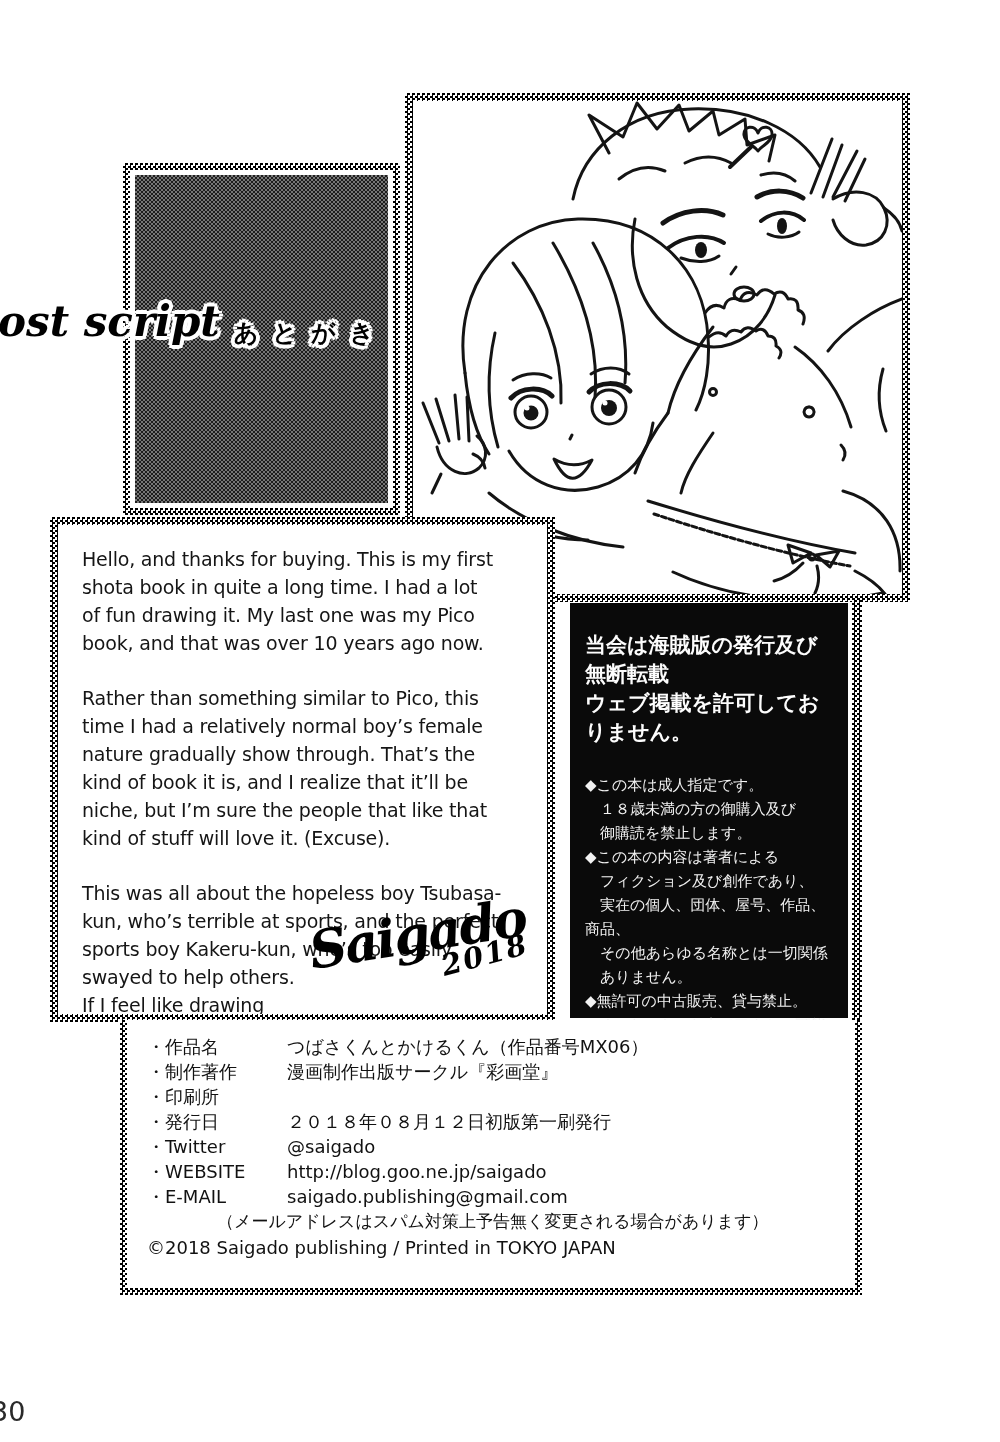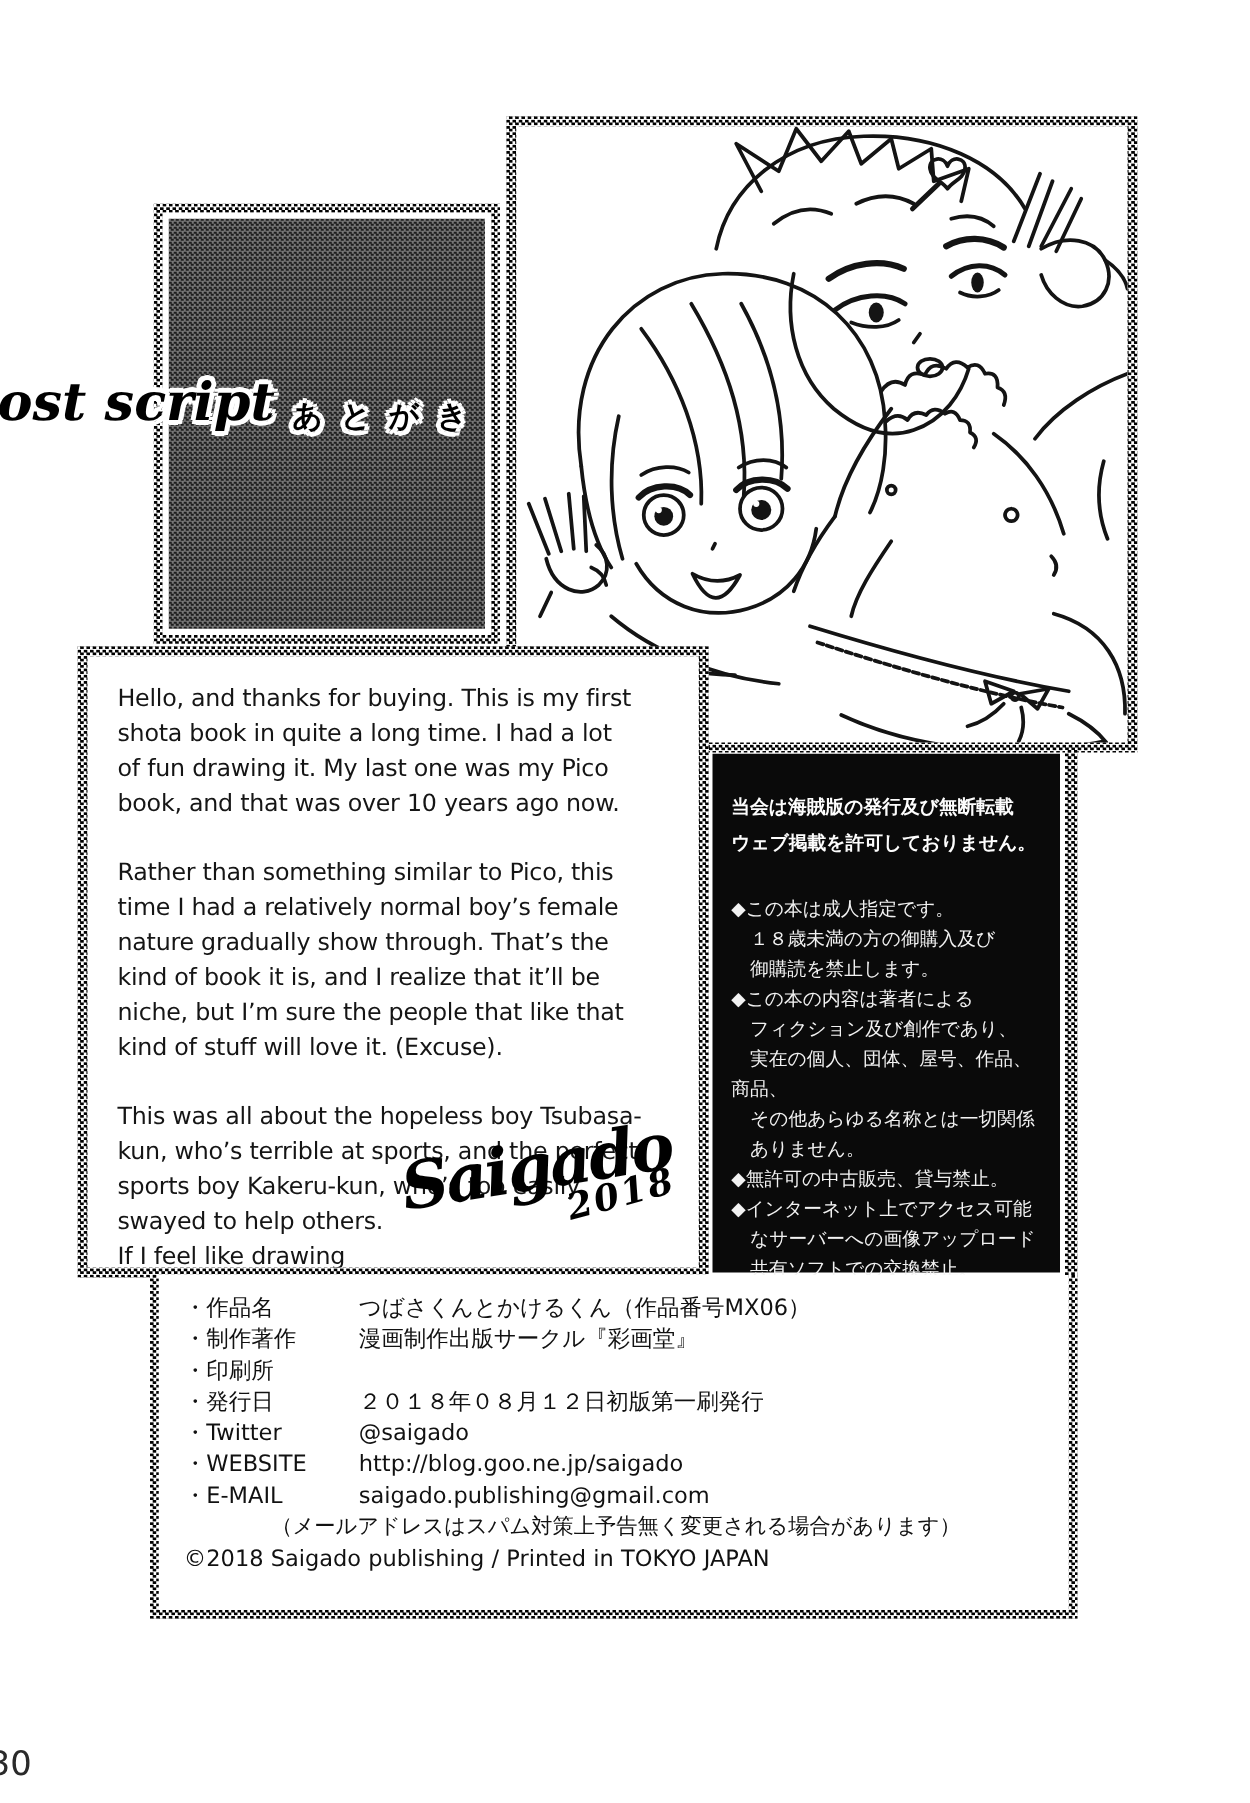--- a/index.html
+++ b/index.html
@@ -32,38 +32,38 @@
     text-shadow:-3px -3px 0 #fff,3px -3px 0 #fff,-3px 3px 0 #fff,3px 3px 0 #fff,
                  -4px 0 0 #fff,4px 0 0 #fff,0 -4px 0 #fff,0 4px 0 #fff;
     white-space:nowrap;
   }
 
   
   #illustration-box{left:405px;top:93px;width:505px;height:509px;padding:8px;}
   #illustration-box svg{display:block;width:100%;height:100%;}
 
   
-  #afterword-box{left:62px;top:517px;width:505px;height:505px;padding:8px;}
+  #afterword-box{left:50px;top:517px;width:505px;height:505px;padding:8px;}
   #afterword-box .inner{padding:20px 10px 0 24px;overflow:hidden;}
   .para{
     white-space:pre-line;font-size:19px;line-height:28px;letter-spacing:-0.2px;
     color:#151515;margin:0 0 27px 0;
   }
   #signature{
     position:absolute;left:252px;top:386px;transform:rotate(-9deg);
     font-family:"DejaVu Serif","Liberation Serif",serif;font-style:italic;font-weight:bold;
     color:#000;line-height:0.9;
   }
   #signature .sig-name{font-size:52px;letter-spacing:-2px;display:block;}
   #signature .sig-year{font-size:29px;display:block;margin:-6px 0 0 128px;transform:rotate(-6deg);letter-spacing:2px;}
 
   
   #notice-box{left:570px;top:603px;width:278px;height:415px;background:#0a0a0a;color:#fdfdfd;
     padding:28px 12px 0 15px;}
-  .notice-header{font-size:15px;font-weight:bold;line-height:29px;white-space:pre-line;margin:0 0 26px 0;}
+  .notice-header{font-size:21px;font-weight:bold;line-height:29px;white-space:pre-line;margin:0 0 26px 0;}
   .notice-body{font-size:15px;line-height:24px;white-space:pre-line;margin:0;color:#f2f2f2;}
 
   
   #right-strip{left:852px;top:600px;width:10px;height:422px;}
 
   
   #colophon-box{left:120px;top:1020px;width:742px;height:275px;padding:0 7px 7px 7px;}
   #colophon-box .inner{padding:14px 0 0 20px;overflow:hidden;}
   .col-row{display:flex;height:25px;font-size:18px;line-height:25px;}
   .col-label{width:140px;flex:0 0 140px;}

